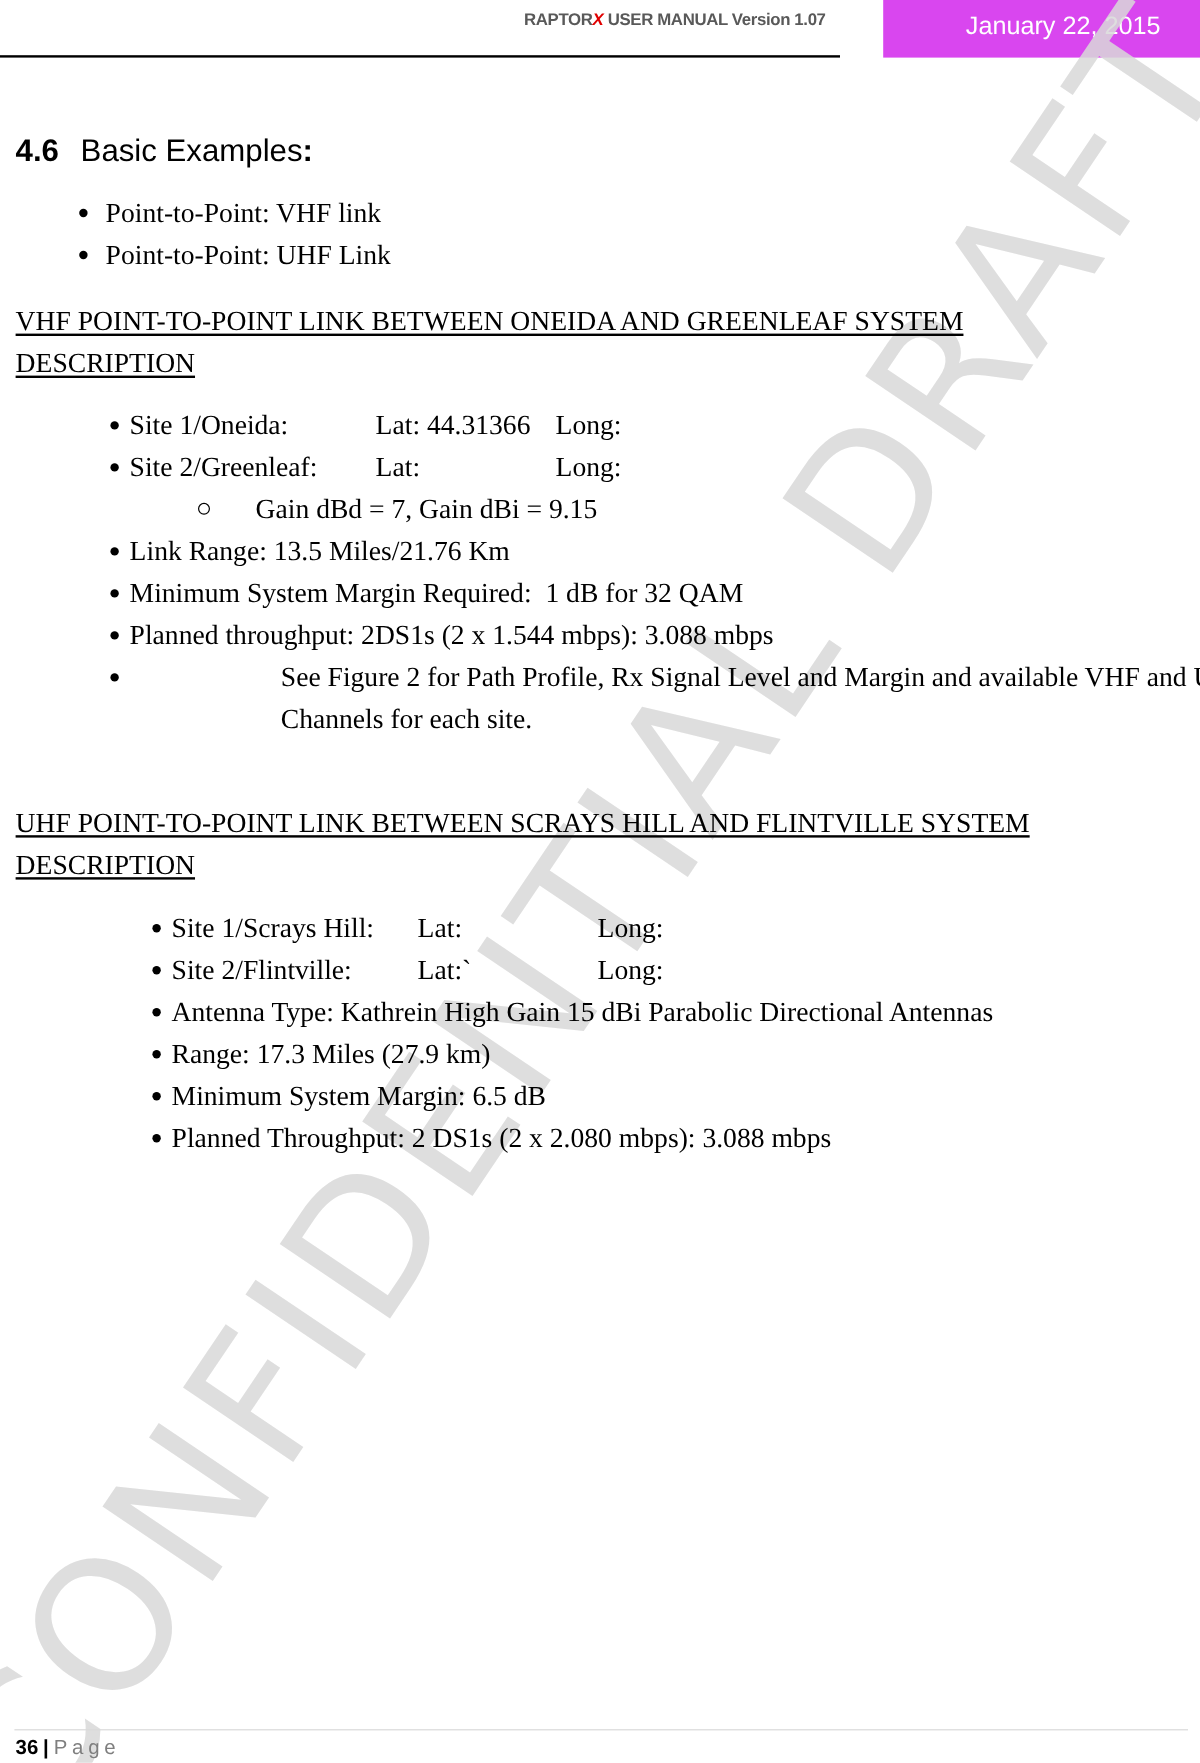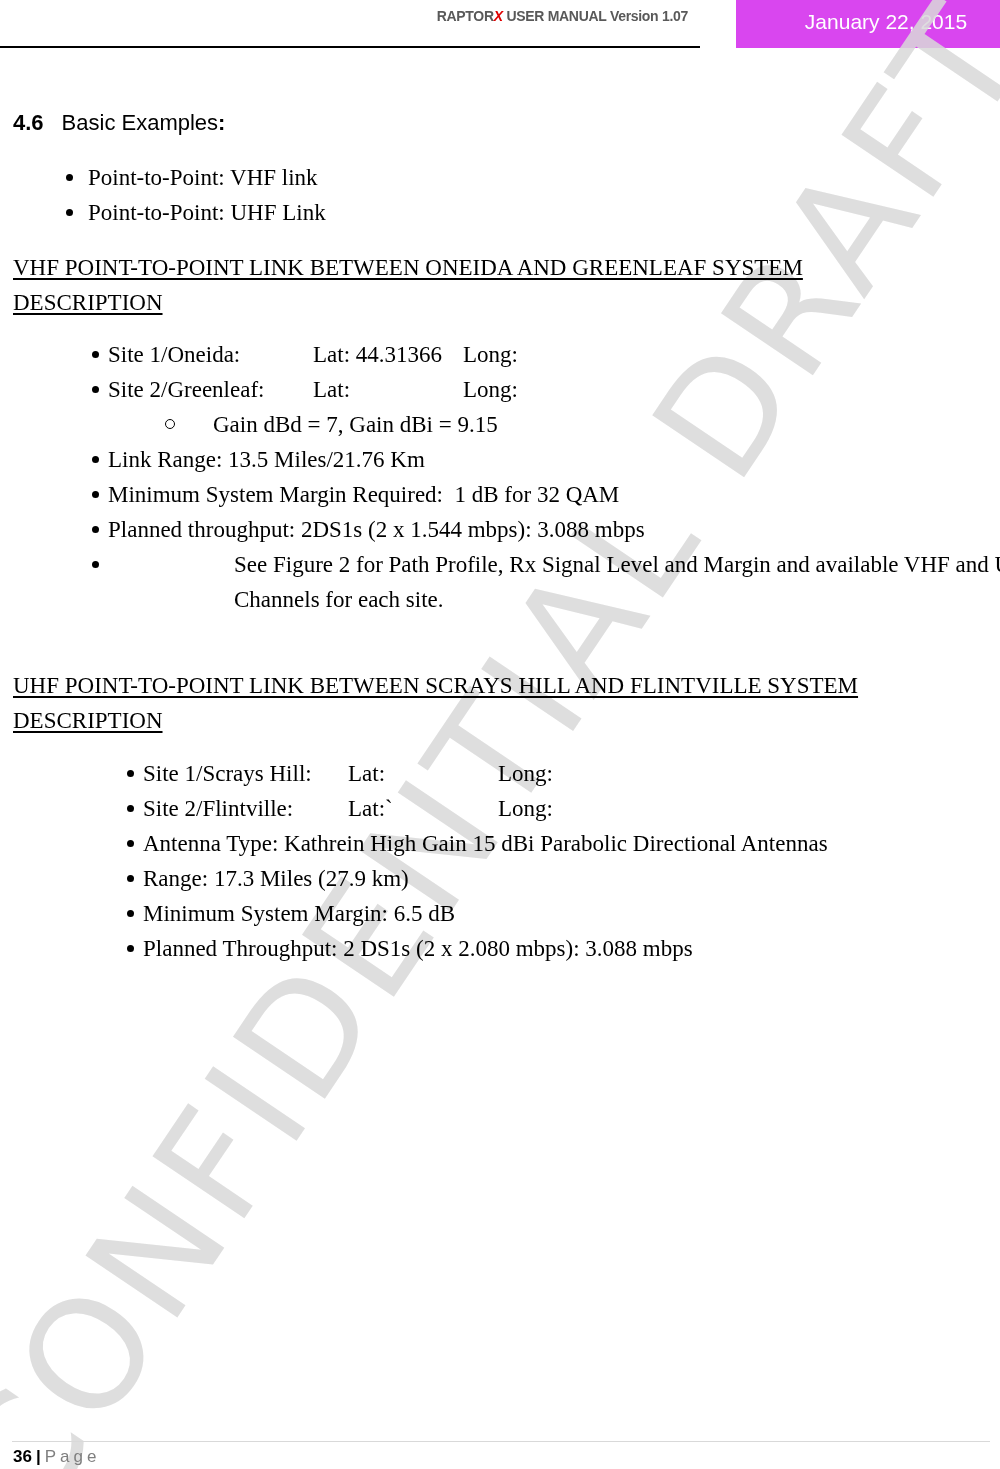--- a/index.html
+++ b/index.html
@@ -12,21 +12,21 @@
   .hdr-title .x { color: #e00000; font-style: italic; }
   .hdr-right { position: absolute; left: 736px; top: 0; width: 300px; height: 48px; background: #d946ef; }
   .hdr-date { position: absolute; left: 0; right: 0; top: 10px; text-align: center; font-family: "Liberation Sans", sans-serif; font-size: 21px; color: #ffffff; }
 
   
   .wm { position: absolute; left: 0; top: 0; width: 1000px; height: 1469px; pointer-events: none; z-index: 0; }
   .wm-text { position: absolute; left: 490px; top: 760px; transform: translate(-50%, -50%) rotate(-56deg); font-family: "DejaVu Sans", sans-serif; font-size: 152px; font-weight: normal; color: #d9d9d9; letter-spacing: 6px; white-space: nowrap; opacity: 0.85; transform-origin: center center; }
 
   .content { position: absolute; left: 0; top: 0; width: 1000px; z-index: 1; }
 
-  .sec-heading { position: absolute; left: 13px; top: 110px; font-family: "Liberation Sans", sans-serif; font-size: 22px; color: #000; white-space: nowrap; }
+  .sec-heading { position: absolute; left: 13px; top: 110px; font-family: "Liberation Sans", sans-serif; font-size: 26px; color: #000; white-space: nowrap; }
   .sec-heading .num { font-weight: bold; margin-right: 18px; }
   .sec-heading .colon { font-weight: bold; }
 
   .serif { font-family: "Liberation Serif", serif; font-size: 23px; color: #000000; line-height: 35px; }
 
   ul.blist { list-style: none; margin: 0; padding: 0; position: absolute; }
   ul.blist li { position: relative; white-space: nowrap; height: 35px; }
   ul.blist li .bullet { position: absolute; width: 7px; height: 7px; border-radius: 50%; background: #000; top: 14px; }
   ul.blist li.wrap { white-space: normal; height: auto; }
   ul.blist li.sub .circ { position: absolute; width: 10px; height: 10px; border: 1.3px solid #000; border-radius: 50%; top: 12px; box-sizing: border-box; }

